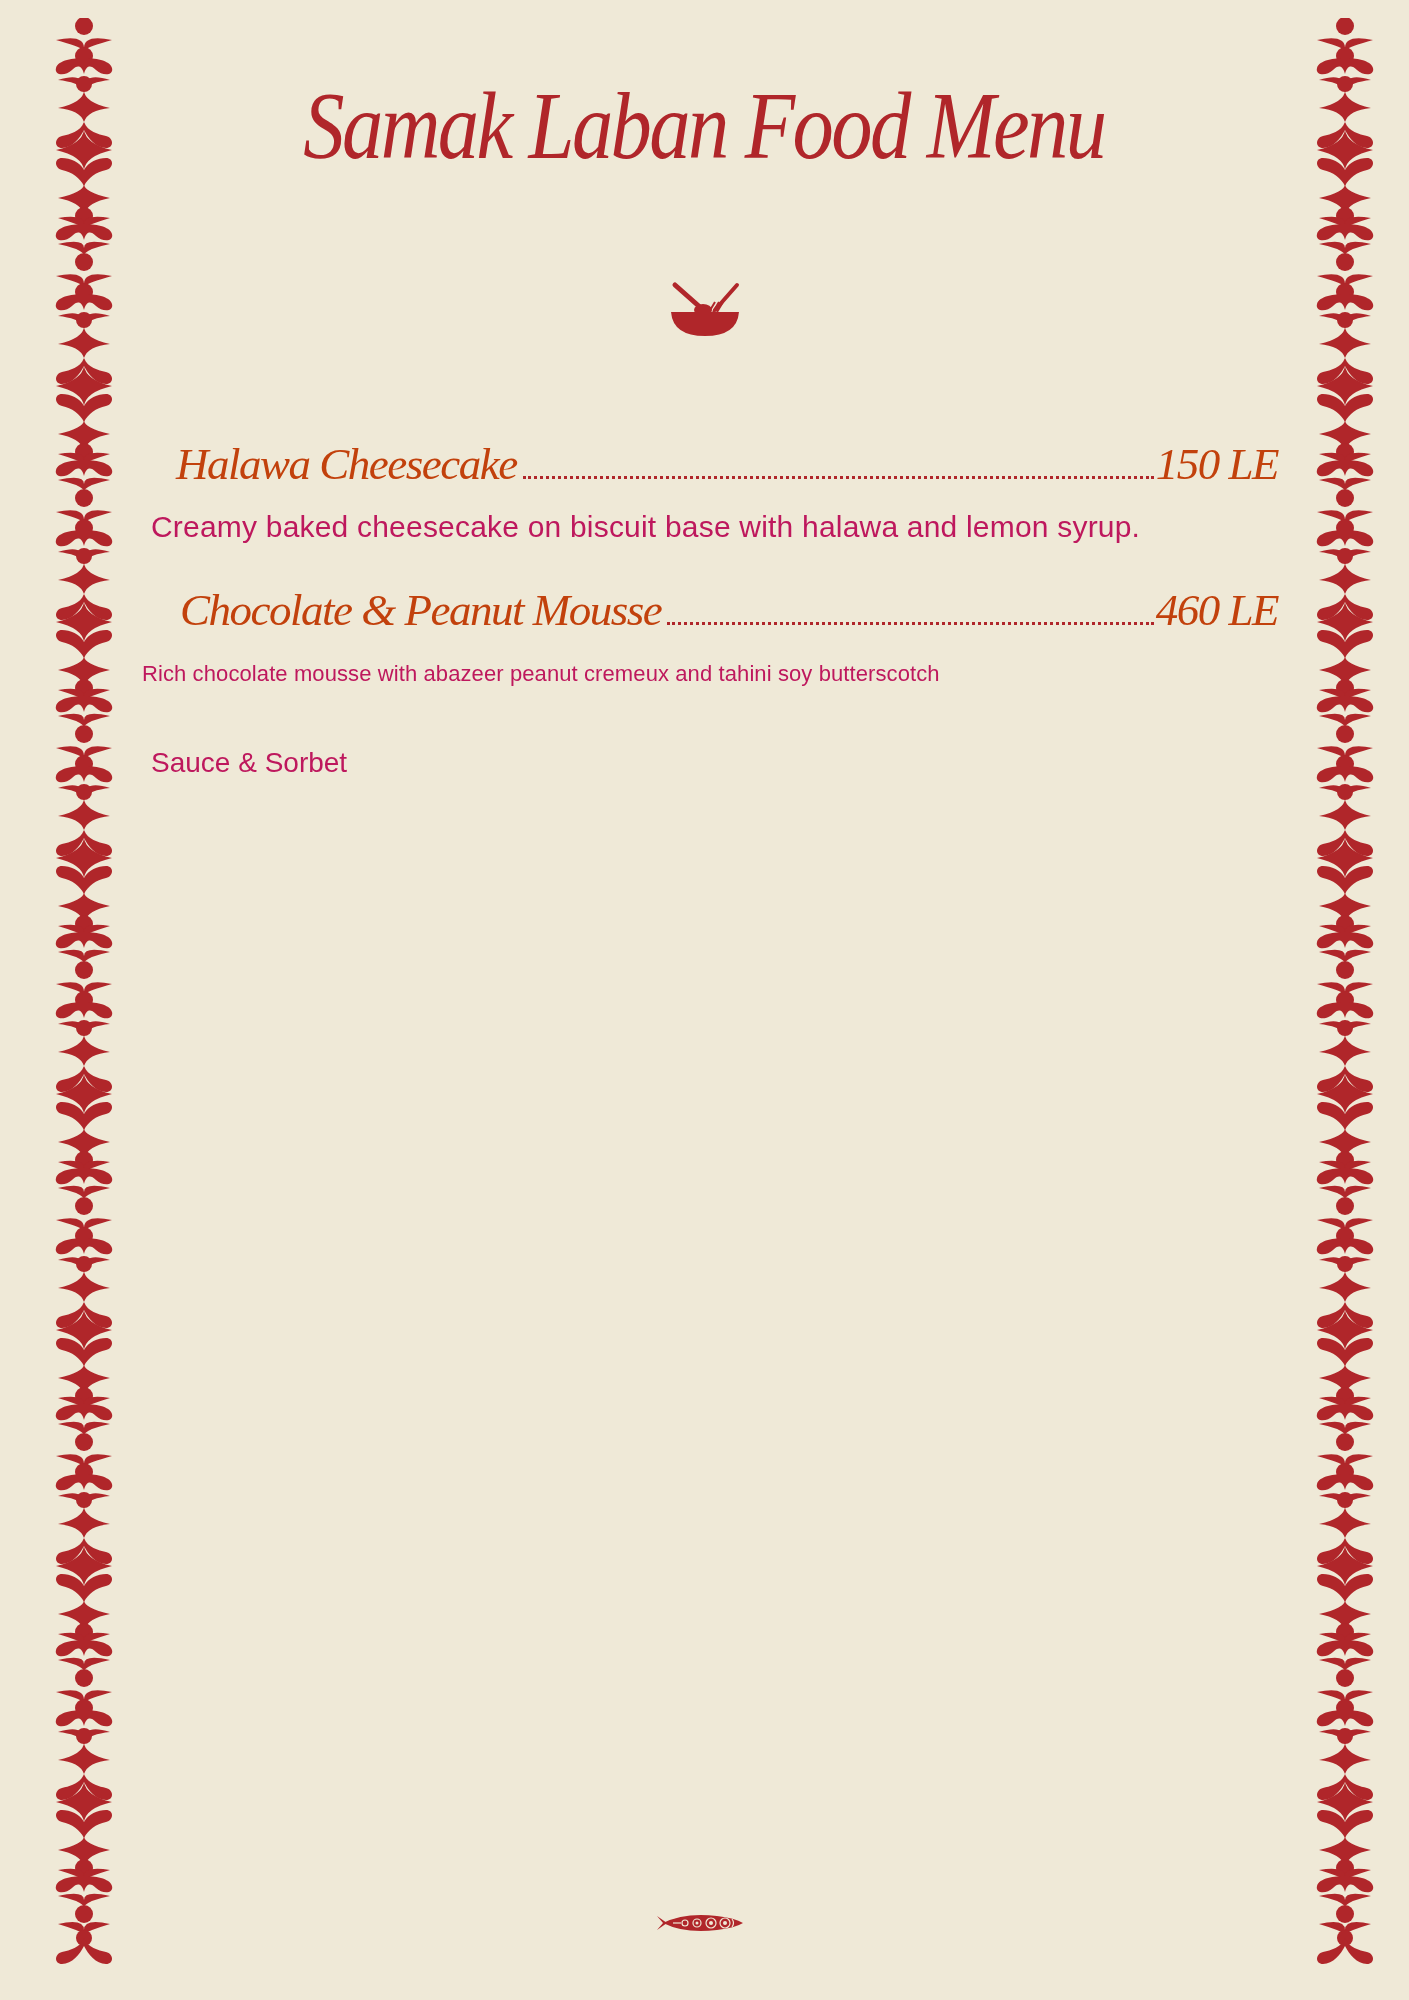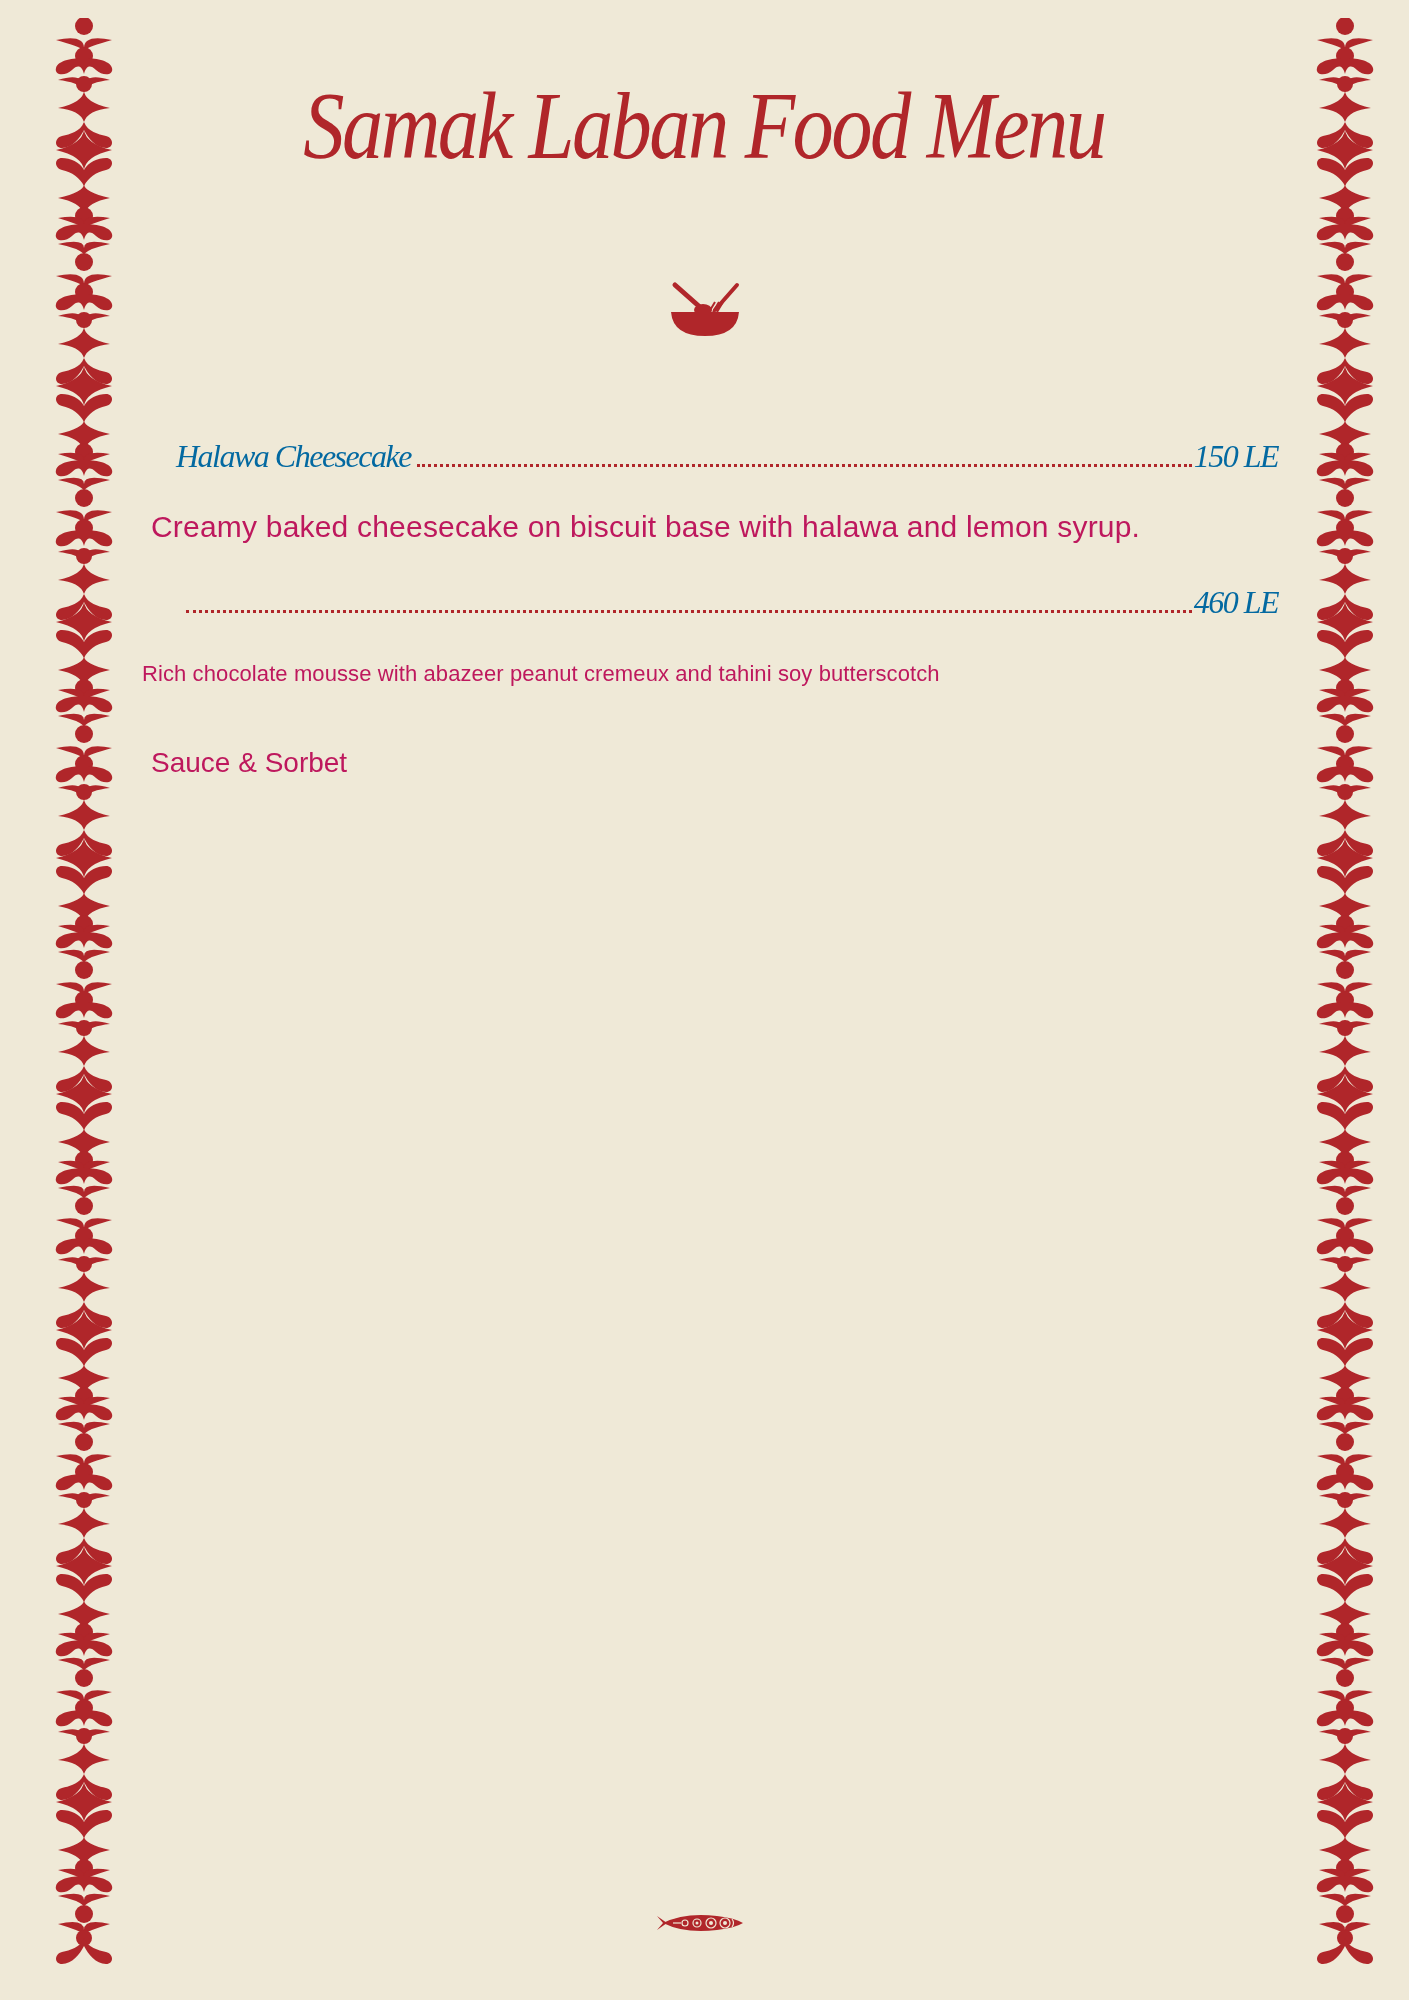--- a/index.html
+++ b/index.html
@@ -43,24 +43,24 @@
       position: absolute;
       left: 665px;
       top: 280px;
       width: 80px;
       height: 60px;
     }
     .item-row {
       position: absolute;
       display: flex;
       align-items: baseline;
-      color: #0369a1;
+      color: #c2410c;
       font-family: "Liberation Serif", "DejaVu Serif", serif;
       font-style: italic;
-      font-size: 32px;
+      font-size: 45px;
       letter-spacing: -1.5px;
     }
     .item-row .name { white-space: nowrap; }
     .item-row .dots {
       flex: 1;
       border-bottom: 3px dotted #b0262a;
       margin: 0 2px 8px 6px;
       height: 0;
     }
     .item-row .price { white-space: nowrap; }
@@ -175,20 +175,21 @@
 </div>
 
 <div class="item-row row1">
   <span class="name">Halawa Cheesecake</span>
   <span class="dots"></span>
   <span class="price">150 LE</span>
 </div>
 <div class="desc desc1">Creamy baked cheesecake on biscuit base with halawa and lemon syrup.</div>
 
 <div class="item-row row2">
+  <span class="name">Chocolate &amp; Peanut Mousse</span>
   <span class="dots"></span>
   <span class="price">460 LE</span>
 </div>
 <div class="desc desc2a">Rich chocolate mousse with abazeer peanut cremeux and tahini soy butterscotch</div>
 <div class="desc desc2b">Sauce &amp; Sorbet</div>
 
 <div class="fish-icon">
   <svg width="90" height="30" viewBox="0 0 90 30">
     <path d="M2 8 L12 15 L2 22 L8 15 Z" fill="#b0262a"></path>
     <path d="M8 15 Q30 4 62 8 Q80 10 88 15 Q80 20 62 22 Q30 26 8 15Z" fill="#b0262a"></path>

